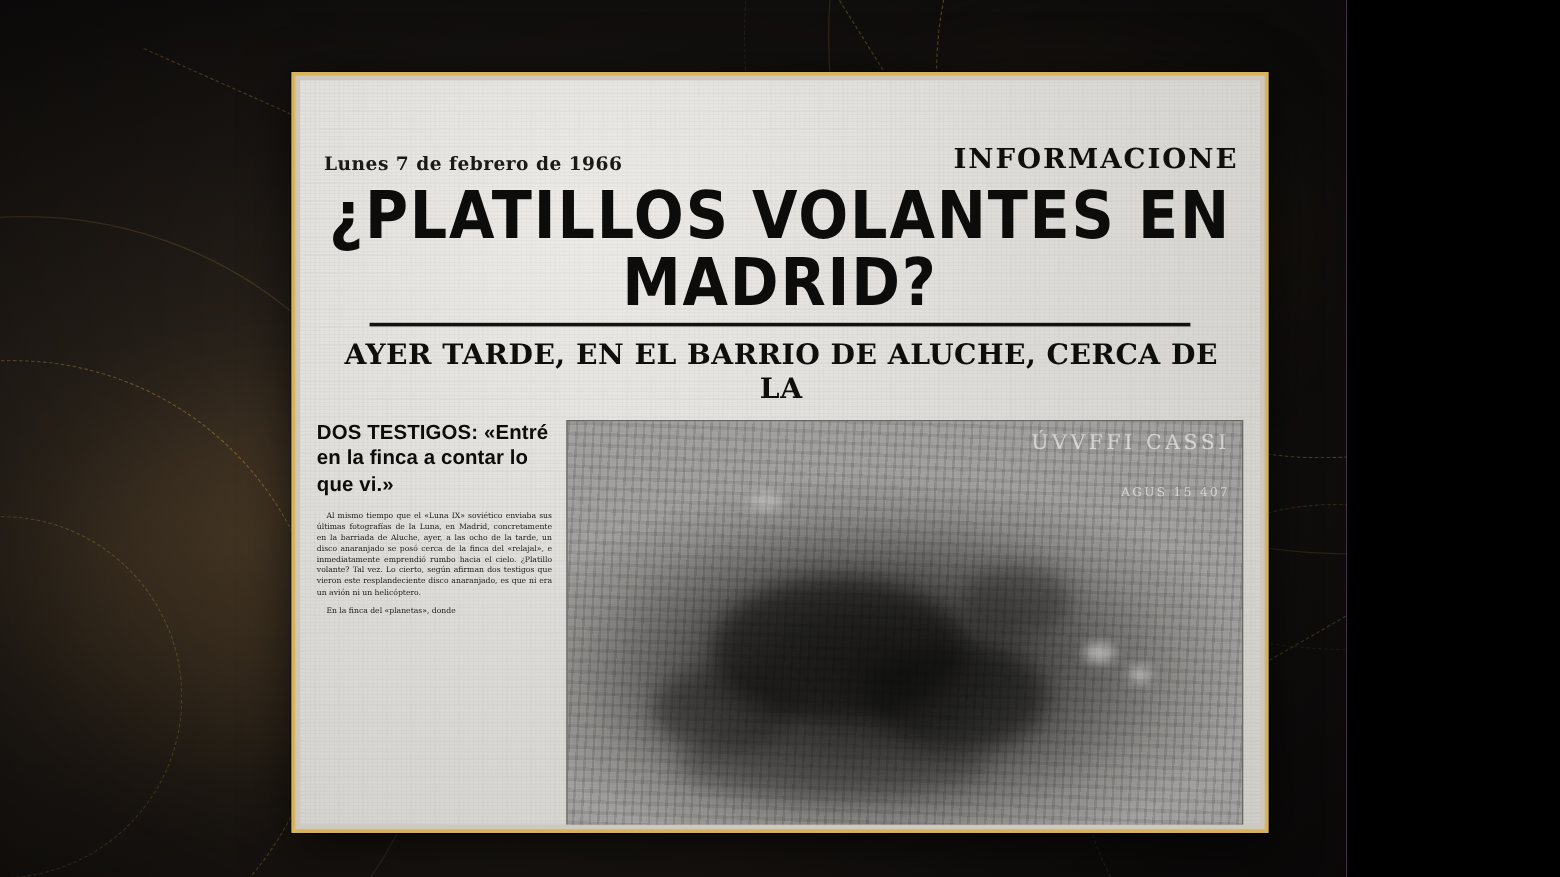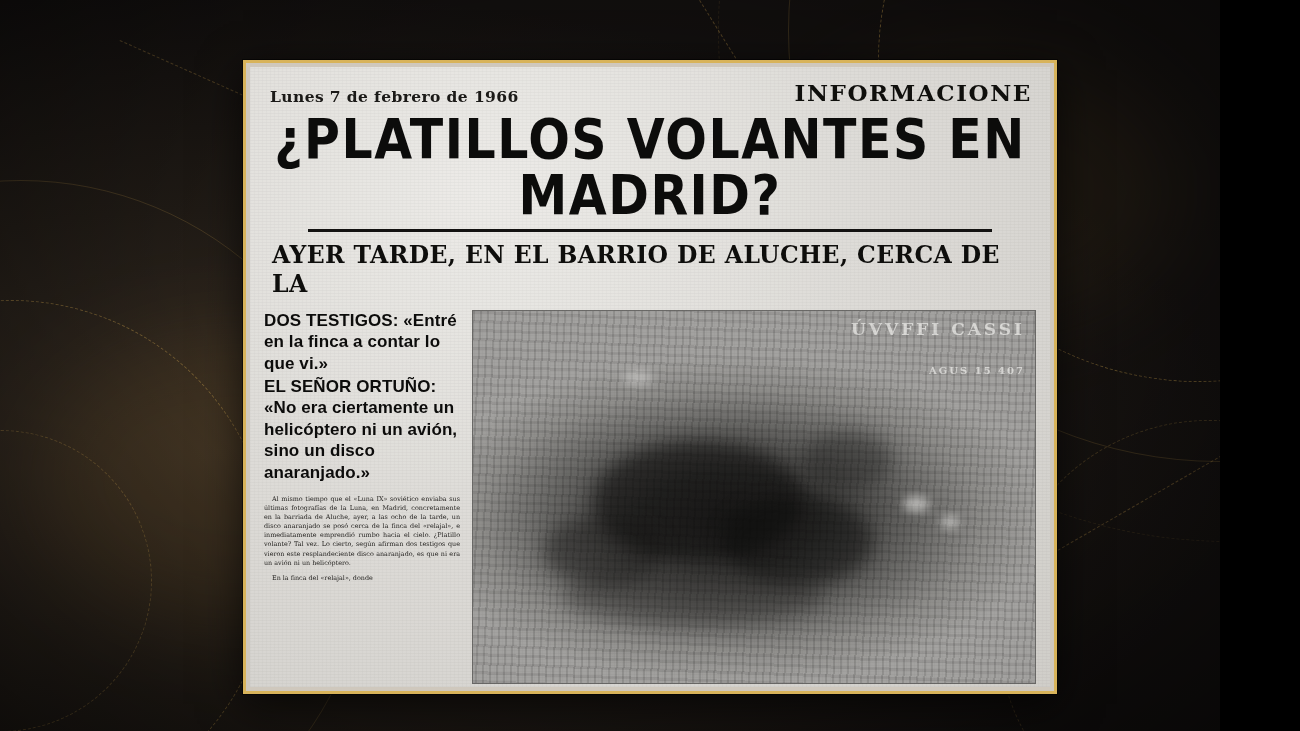--- a/index.html
+++ b/index.html
@@ -9,21 +9,21 @@
   }
   body {
     width: 1300px;
     height: 731px;
     overflow: hidden;
     font-family: "Liberation Sans", sans-serif;
   }
 
   #stage {
     position: relative;
-    width: 1220px;
+    width: 1122px;
     height: 731px;
     background: #f0abfc;
     overflow: hidden;
   }
 
   
   .bg-base {
     position: absolute;
     inset: 0;
     background:
@@ -117,20 +117,21 @@
     letter-spacing: 0.4px;
     font-weight: 600;
     color: #232019;
   }
   .masthead .section {
     font-family: "DejaVu Serif", serif;
     font-size: 23px;
     font-weight: 700;
     letter-spacing: 1.6px;
     color: #17150f;
+    margin-top: 40px;
   }
 
   
   .headline {
     font-family: "DejaVu Sans", sans-serif;
     font-weight: 700;
     font-size: 49px;
     line-height: 1.02;
     letter-spacing: 1.5px;
     text-align: center;
@@ -147,20 +148,21 @@
 
   
   .subhead {
     font-family: "DejaVu Serif", serif;
     font-weight: 700;
     font-size: 23.5px;
     line-height: 1.25;
     letter-spacing: 0.4px;
     color: #16140f;
     margin: 9px 6px 0 8px;
+    text-align: center;
   }
 
   
   .body-area {
     display: flex;
     gap: 12px;
     margin-top: 10px;
   }
   .left-col {
     width: 196px;
@@ -227,21 +229,21 @@
   }
   .lt1 { width: 26px; height: 16px; left: 430px; top: 185px; }
   .lt2 { width: 18px; height: 12px; left: 468px; top: 205px; }
   .lt3 { width: 30px; height: 14px; left: 150px; top: 60px; background: rgba(230,228,222,0.4); }
   .photo-text {
     position: absolute;
     right: 10px;
     font-family: "DejaVu Serif", serif;
     color: rgba(245,243,238,0.62);
     letter-spacing: 3px;
-    font-weight: 700;
+    font-weight: 400;
     filter: blur(0.6px);
   }
   .pt1 { top: 8px;  font-size: 17px; }
   .pt2 { top: 54px; font-size: 10px; letter-spacing: 2px; text-align: right; }
 </style>
 </head>
 <body>
 
 <div id="stage">
 
@@ -277,25 +279,24 @@
 
       <div class="subhead">
         <div>AYER TARDE, EN EL BARRIO DE ALUCHE, CERCA DE LA</div>
       </div>
 
       <div class="body-area">
 
         <div class="left-col">
           <div class="lead-quotes">
             <p>DOS TESTIGOS: «Entré en la finca a contar lo que vi.»</p>
-            <p>EL SEÑOR ORTUÑO: «No era ciertamente un helicóptero ni un avión, sino un disco anaranjado.»</p>
           </div>
           <div class="micro">
             <p>Al mismo tiempo que el «Luna IX» soviético enviaba sus últimas fotografías de la Luna, en Madrid, concretamente en la barriada de Aluche, ayer, a las ocho de la tarde, un disco anaranjado se posó cerca de la finca del «relajal», e inmediatamente emprendió rumbo hacia el cielo. ¿Platillo volante? Tal vez. Lo cierto, según afirman dos testigos que vieron este resplandeciente disco anaranjado, es que ni era un avión ni un helicóptero.</p>
-            <p>En la finca del «relajal», donde</p>
+            <p>En la finca del «planetas», donde</p>
           </div>
         </div>
 
         <div class="photo-col">
           <div class="photo">
             <div class="photo-grain"></div>
             <div class="photo-splotch sp1"></div>
             <div class="photo-splotch sp2"></div>
             <div class="photo-splotch sp3"></div>
             <div class="photo-splotch sp4"></div>

